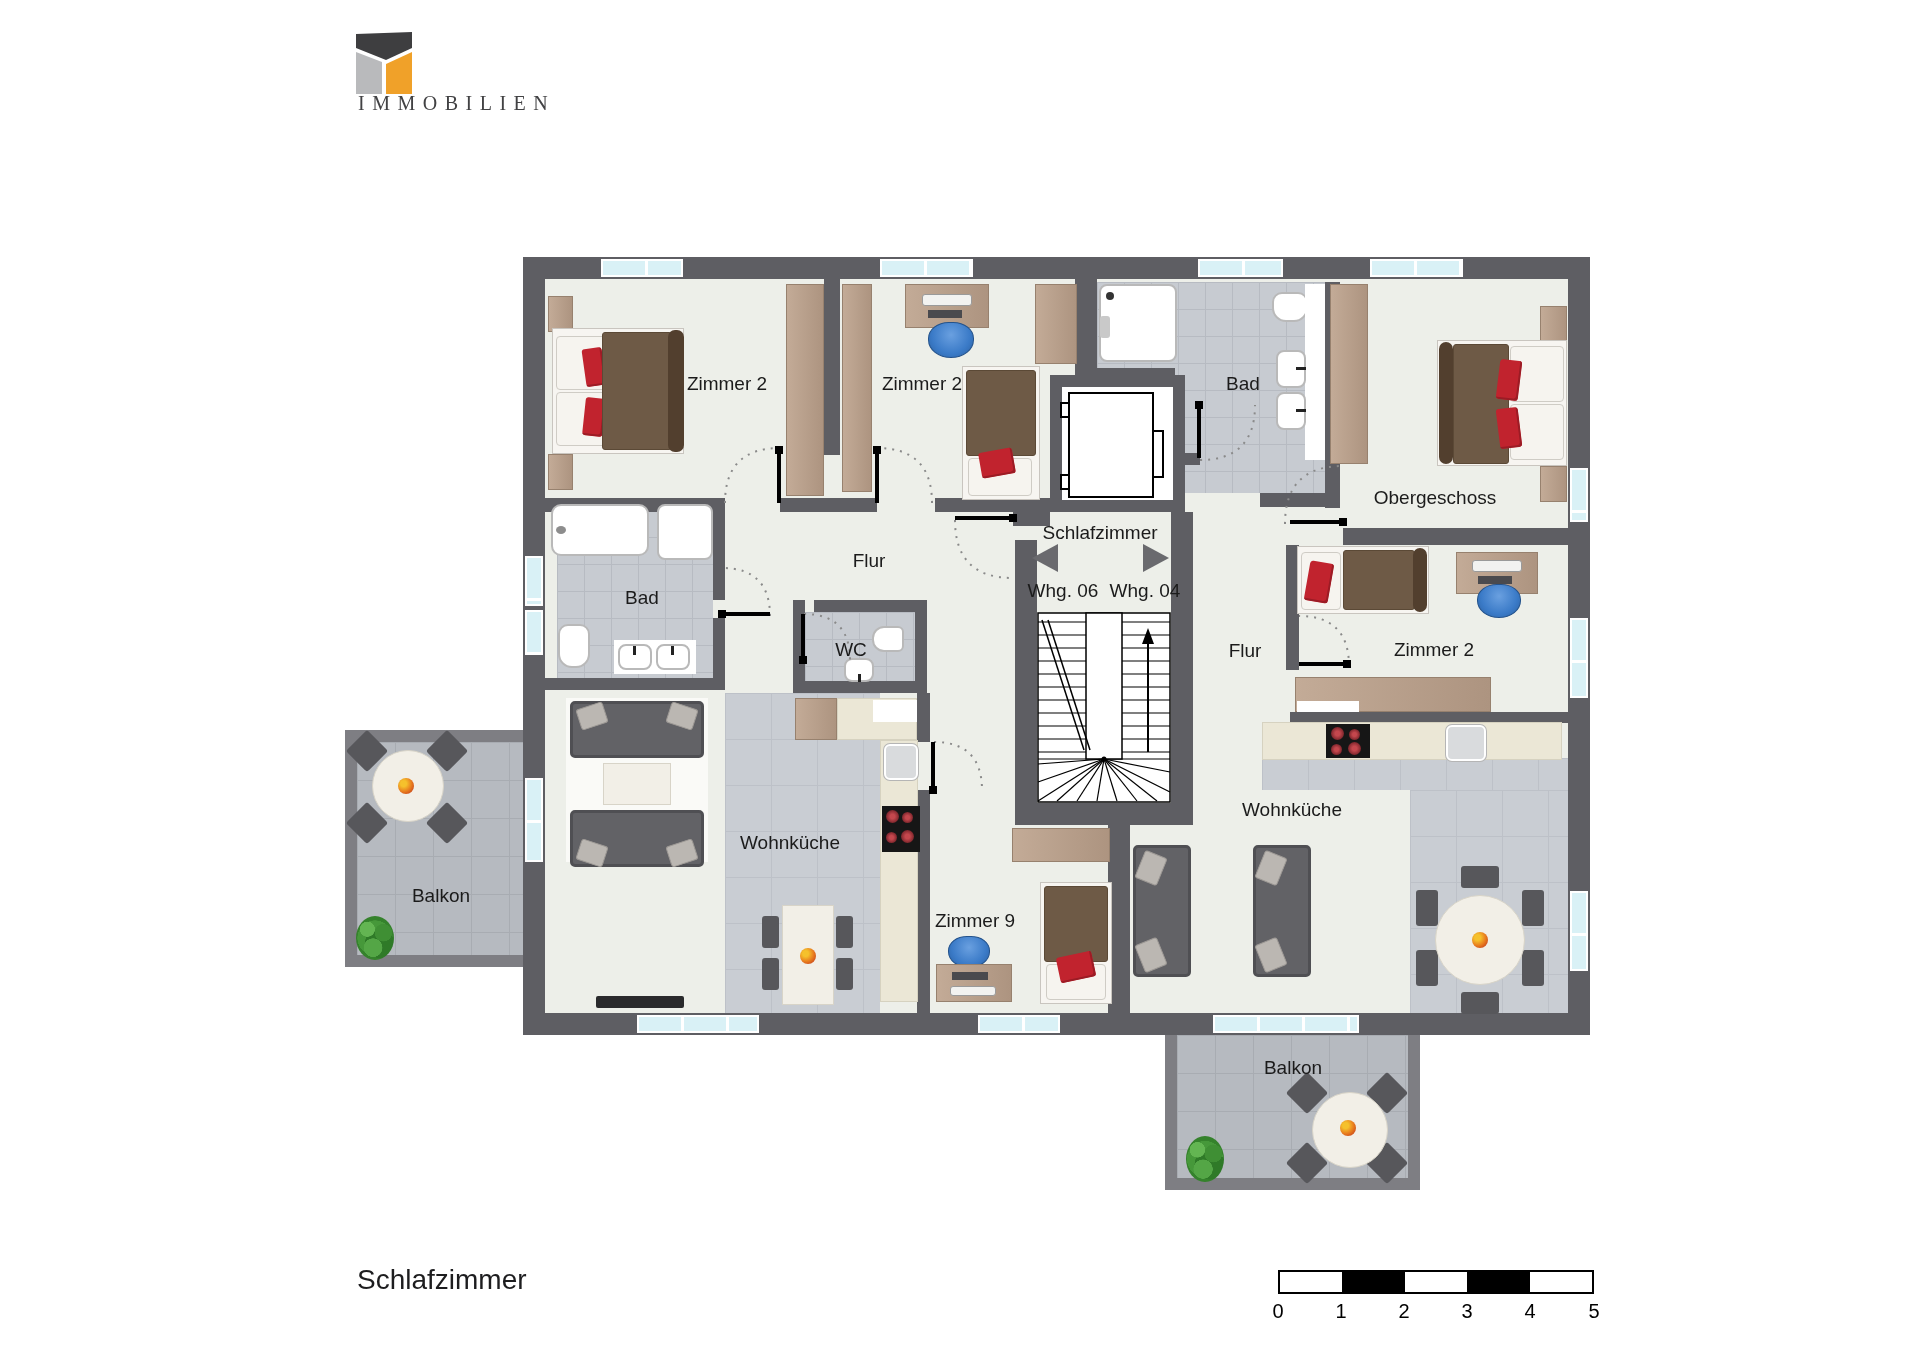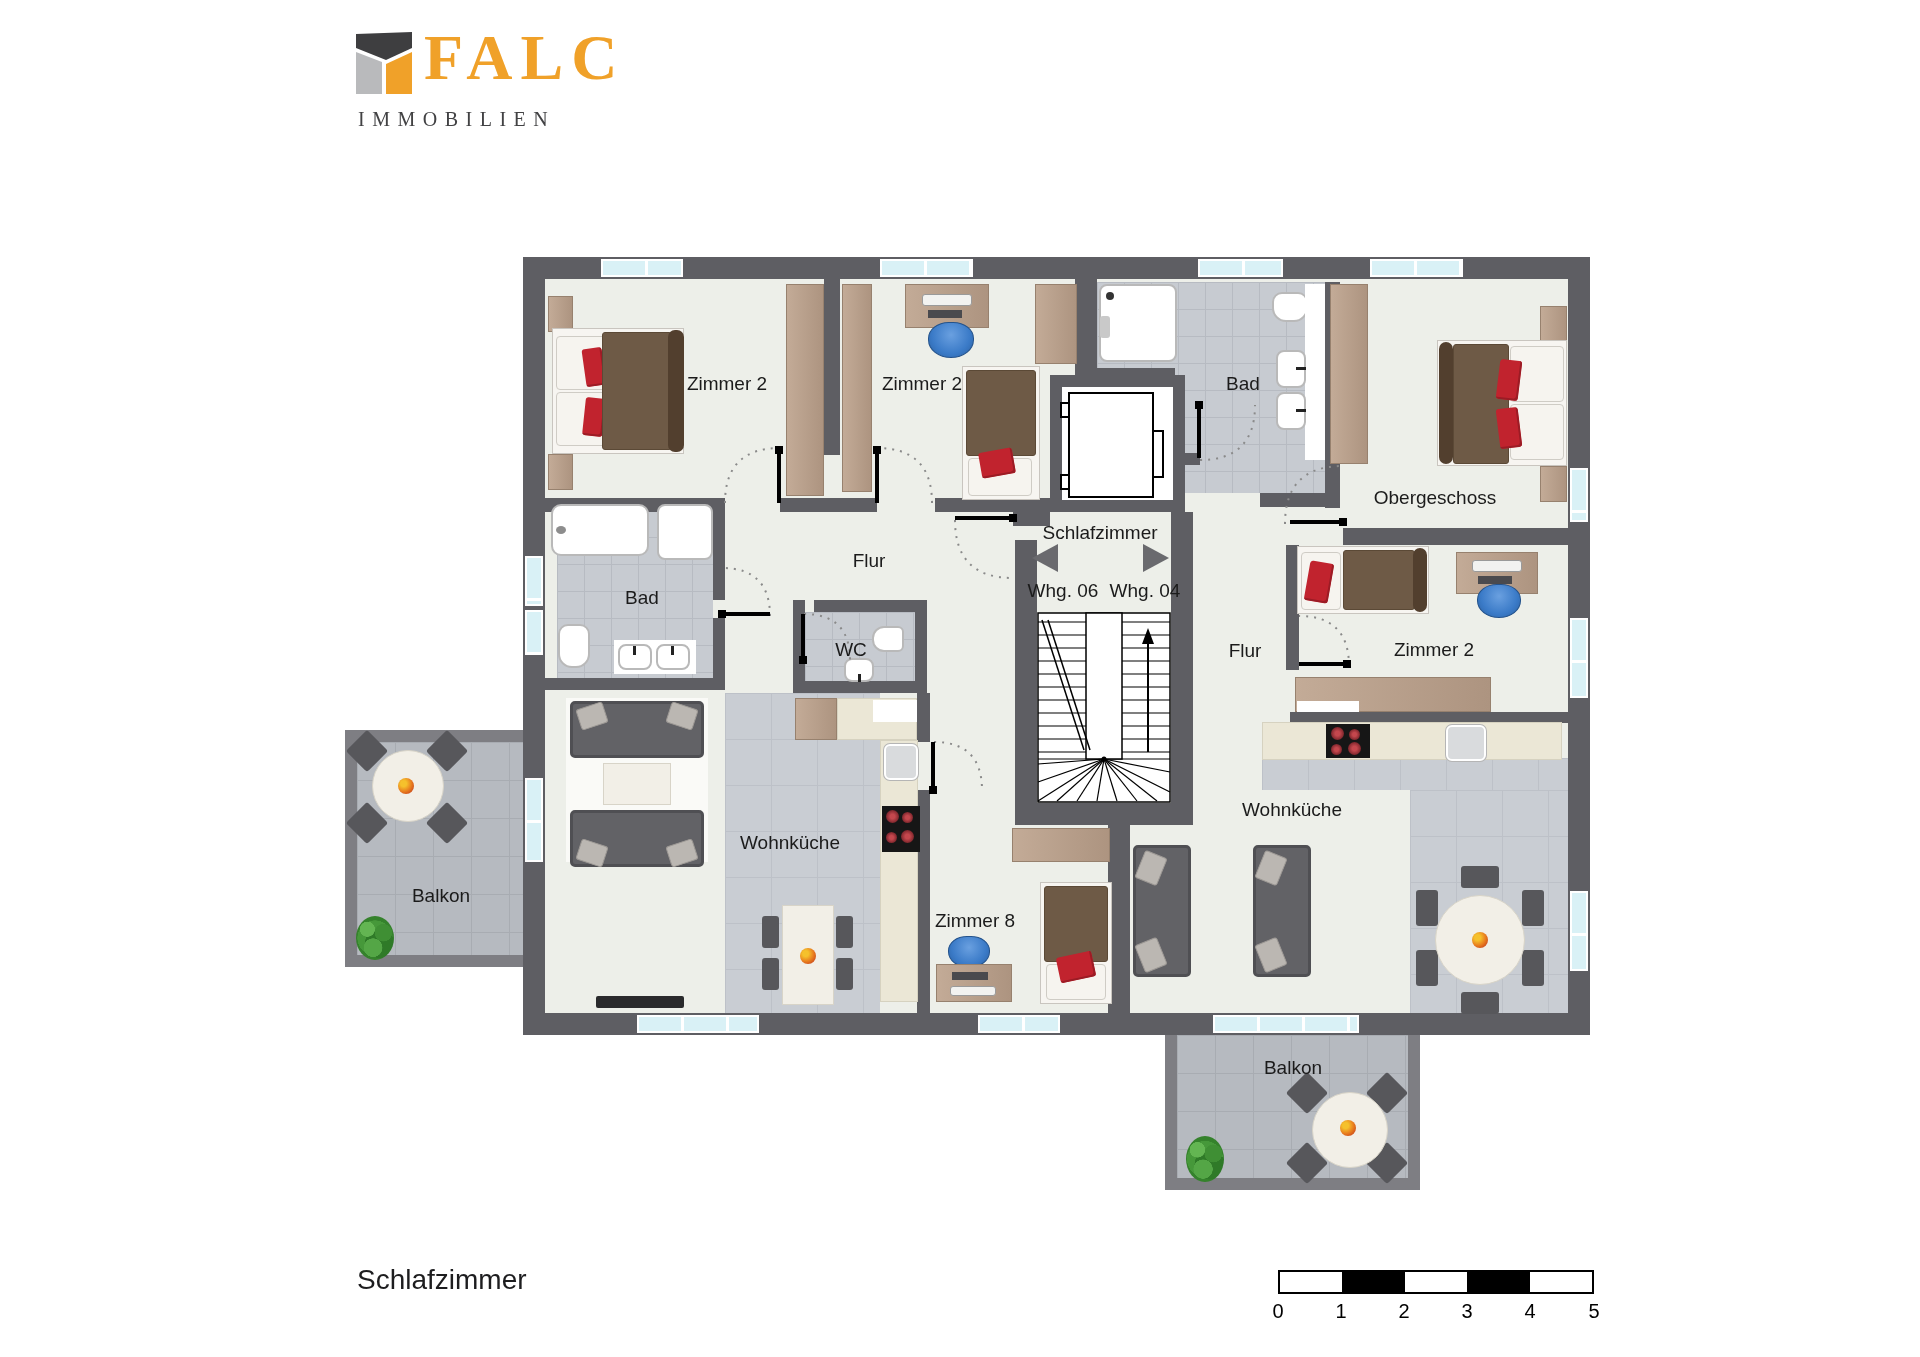--- a/index.html
+++ b/index.html
@@ -50,22 +50,21 @@
 </head>
 <body>
 
 <div class="page">
 
   <svg class="abs" style="left:356px;top:32px" width="56" height="62" viewBox="0 0 56 62">
     <polygon points="0,2 56,0 56,16 30,28 0,16" fill="#3e3e40"></polygon>
     <polygon points="0,20 26,30 26,62 0,62" fill="#b9babc"></polygon>
     <polygon points="30,32 56,20 56,62 30,62" fill="#f0a129"></polygon>
   </svg>
-  <div class="abs brand-name" style="left:424px;top:26px">FALC</div>
-  <div class="abs brand-sub" style="left:358px;top:108px">IMMOBILIEN</div>
+  <div class="abs brand-sub" style="left:358px;top:92px">IMMOBILIEN</div>
 
   <div class="abs floorbase" style="left:523px;top:257px;width:1067px;height:778px"></div>
 
   <div class="abs tile" style="left:1097px;top:282px;width:228px;height:211px"></div>
   <div class="abs tile" style="left:557px;top:510px;width:156px;height:168px"></div>
   <div class="abs tile" style="left:805px;top:612px;width:110px;height:69px"></div>
   <div class="abs tileK" style="left:725px;top:693px;width:155px;height:320px"></div>
   <div class="abs tileK" style="left:1262px;top:758px;width:306px;height:32px"></div>
   <div class="abs tileK" style="left:1410px;top:790px;width:158px;height:223px"></div>
   <div class="abs tileB" style="left:357px;top:742px;width:172px;height:213px"></div>
@@ -364,21 +363,21 @@
   <span class="abs room-label" style="left:1435px;top:498px">Obergeschoss</span>
   <span class="abs room-label" style="left:1100px;top:533px">Schlafzimmer</span>
   <span class="abs room-label" style="left:1063px;top:591px">Whg. 06</span>
   <span class="abs room-label" style="left:1145px;top:591px">Whg. 04</span>
   <span class="abs room-label" style="left:869px;top:561px">Flur</span>
   <span class="abs room-label" style="left:642px;top:598px">Bad</span>
   <span class="abs room-label" style="left:851px;top:650px">WC</span>
   <span class="abs room-label" style="left:1245px;top:651px">Flur</span>
   <span class="abs room-label" style="left:1434px;top:650px">Zimmer 2</span>
   <span class="abs room-label" style="left:790px;top:843px">Wohnküche</span>
-  <span class="abs room-label" style="left:975px;top:921px">Zimmer 8</span>
+  <span class="abs room-label" style="left:975px;top:921px">Zimmer 9</span>
   <span class="abs room-label" style="left:1292px;top:810px">Wohnküche</span>
   <span class="abs room-label" style="left:441px;top:896px">Balkon</span>
   <span class="abs room-label" style="left:1293px;top:1068px">Balkon</span>
 
   <div class="abs floor-title" style="left:357px;top:1264px">Schlafzimmer</div>
   <div class="abs scalebar" style="left:1278px;top:1270px;width:316px;height:24px">
     <div class="scaleseg" style="background:#ffffff"></div>
     <div class="scaleseg" style="background:#000000"></div>
     <div class="scaleseg" style="background:#ffffff"></div>
     <div class="scaleseg" style="background:#000000"></div>

